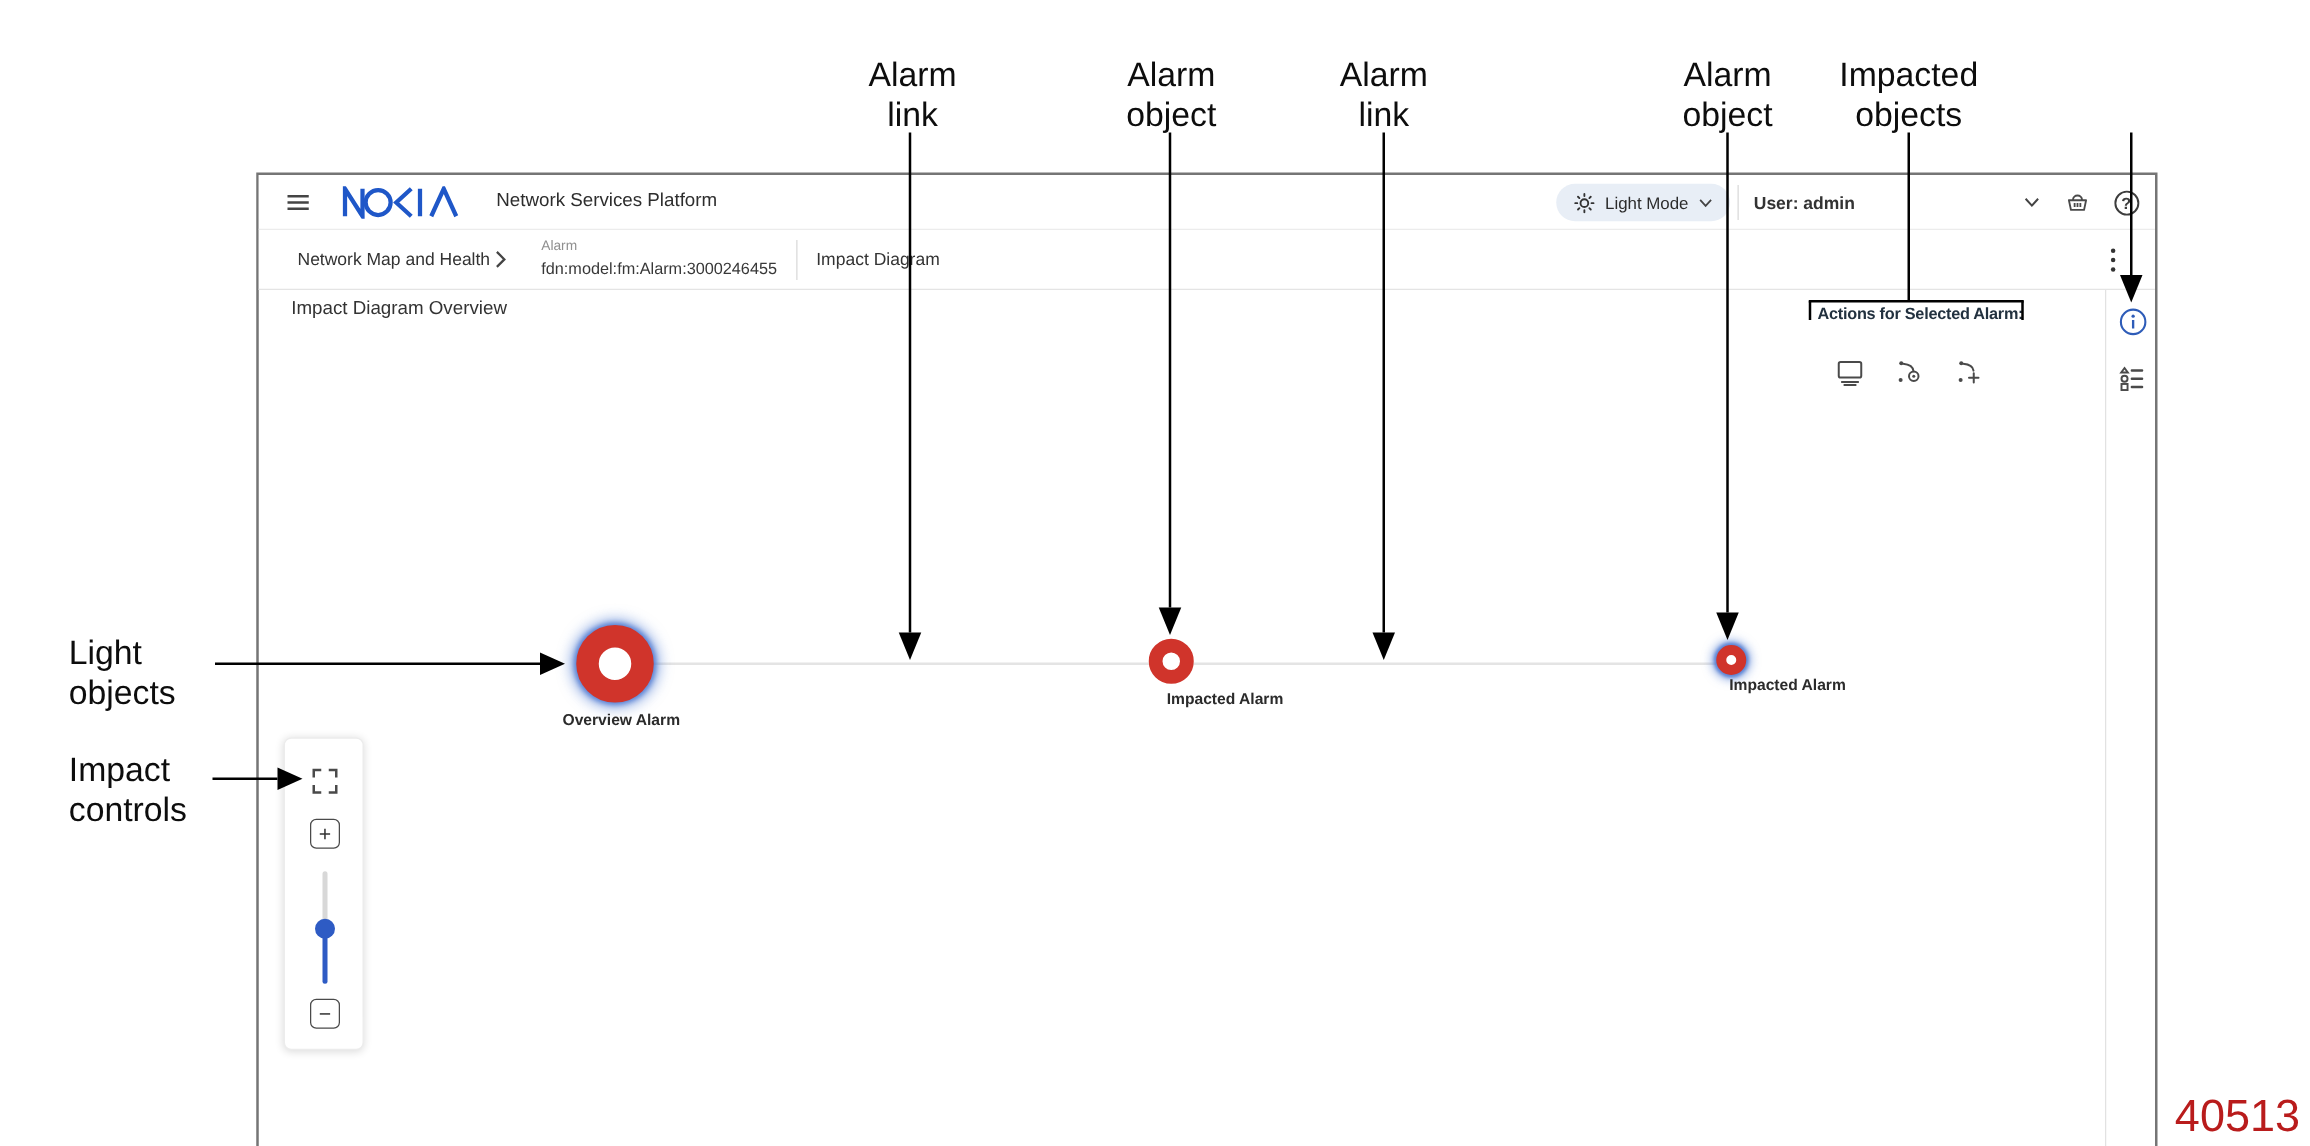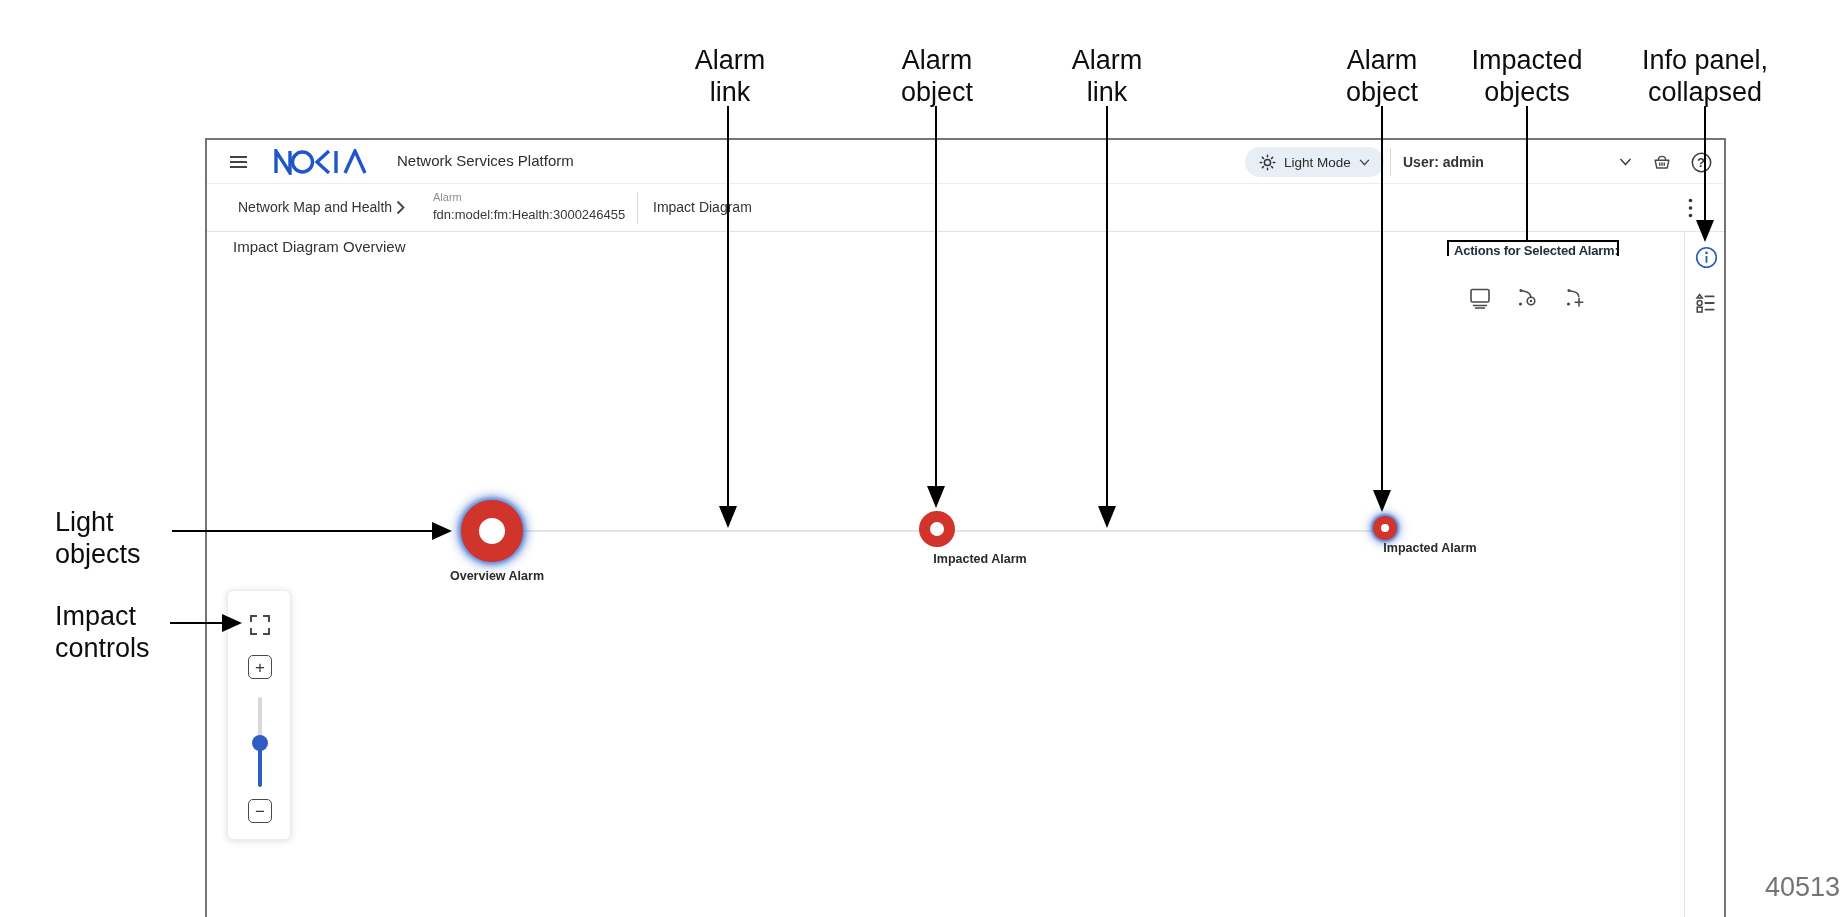--- a/index.html
+++ b/index.html
@@ -13,21 +13,21 @@
   body{background:#fff;font-family:"Liberation Sans",sans-serif;}
   .canvas{position:relative;width:1848px;height:917px;background:#fff;overflow:hidden;}
 
   
   .callout{position:absolute;color:#0d0d0d;font-size:27px;line-height:32px;text-align:center;}
   .callout.left-style{text-align:left;}
   .vline{position:absolute;width:2px;background:#000;}
   .hline{position:absolute;height:2px;background:#000;}
   .ah-down{position:absolute;width:0;height:0;border-left:9px solid transparent;border-right:9px solid transparent;border-top:22px solid #000;}
   .ah-right{position:absolute;width:0;height:0;border-top:9px solid transparent;border-bottom:9px solid transparent;border-left:20px solid #000;}
-  .fig-num{position:absolute;left:1690px;top:872px;width:150px;text-align:right;font-size:27px;color:#737373;}
+  .fig-num{position:absolute;left:1690px;top:872px;width:150px;text-align:right;font-size:36px;color:#b91c1c;}
   .bracket{position:absolute;border-top:2px solid #000;}
   .bracket:before,.bracket:after{content:"";position:absolute;top:-1px;width:2px;height:15px;background:#000;}
   .bracket:before{left:0;}
   .bracket:after{right:0;}
 
   
   .frame{position:absolute;left:205px;top:138px;width:1521px;height:796px;border:2px solid #757575;background:#fff;}
   .appbar{position:absolute;left:0;top:0;width:100%;height:44px;border-bottom:1px solid #ececec;background:#fff;}
   .crumbbar{position:absolute;left:0;top:44px;width:100%;height:48px;border-bottom:1px solid #e4e4e4;background:#fff;}
   .icon-btn{display:flex;align-items:center;justify-content:center;cursor:pointer;}
@@ -136,21 +136,21 @@
 
     <div class="crumbbar">
       <div class="crumb-1">Network Map and Health</div>
       <div class="crumb-chev">
         <svg width="9" height="15" viewBox="0 0 9 15" fill="none" stroke="#444" stroke-width="1.8">
             <path d="M1.5,1.5 L7.5,7.5 L1.5,13.5"></path>
           </svg>
       </div>
       <div class="crumb-obj">
         <span class="k">Alarm</span>
-        <span class="v">fdn:model:fm:Health:3000246455</span>
+        <span class="v">fdn:model:fm:Alarm:3000246455</span>
       </div>
       <div class="crumb-div"></div>
       <div class="crumb-3">Impact Diagram</div>
       <div class="kebab icon-btn">
         <svg width="5" height="20" viewBox="0 0 5 20" fill="#333">
             <circle cx="2.5" cy="2.5" r="1.8"></circle>
             <circle cx="2.5" cy="10" r="1.8"></circle>
             <circle cx="2.5" cy="17.5" r="1.8"></circle>
           </svg>
       </div>
@@ -244,24 +244,20 @@
       <div>link</div>
     </div>
   <div class="callout" style="left:1287px;top:44px;width:190px;">
       <div>Alarm</div>
       <div>object</div>
     </div>
   <div class="callout" style="left:1432px;top:44px;width:190px;">
       <div>Impacted</div>
       <div>objects</div>
     </div>
-  <div class="callout" style="left:1595px;top:44px;width:220px;">
-      <div>Info panel,</div>
-      <div>collapsed</div>
-    </div>
 
   <div class="vline" style="left:727px;top:106px;height:400px;"></div>
   <div class="ah-down" style="left:719px;top:506px;"></div>
 
   <div class="vline" style="left:935px;top:106px;height:380px;"></div>
   <div class="ah-down" style="left:927px;top:486px;"></div>
 
   <div class="vline" style="left:1106px;top:106px;height:400px;"></div>
   <div class="ah-down" style="left:1098px;top:506px;"></div>
 

